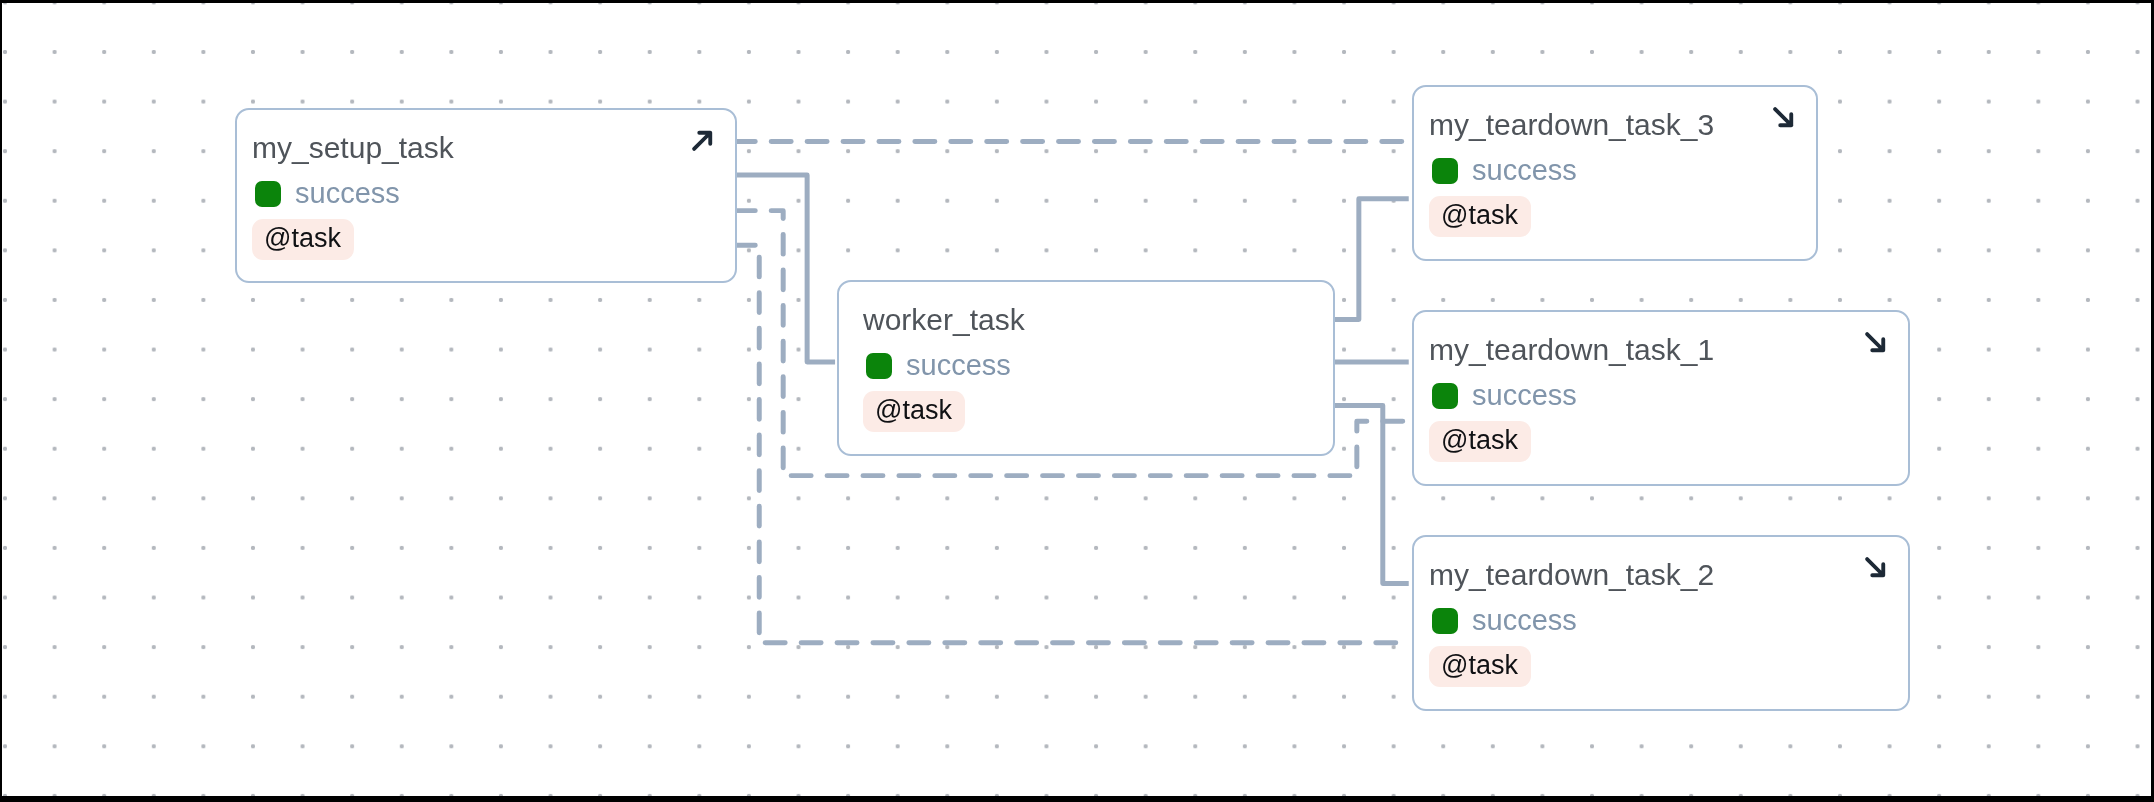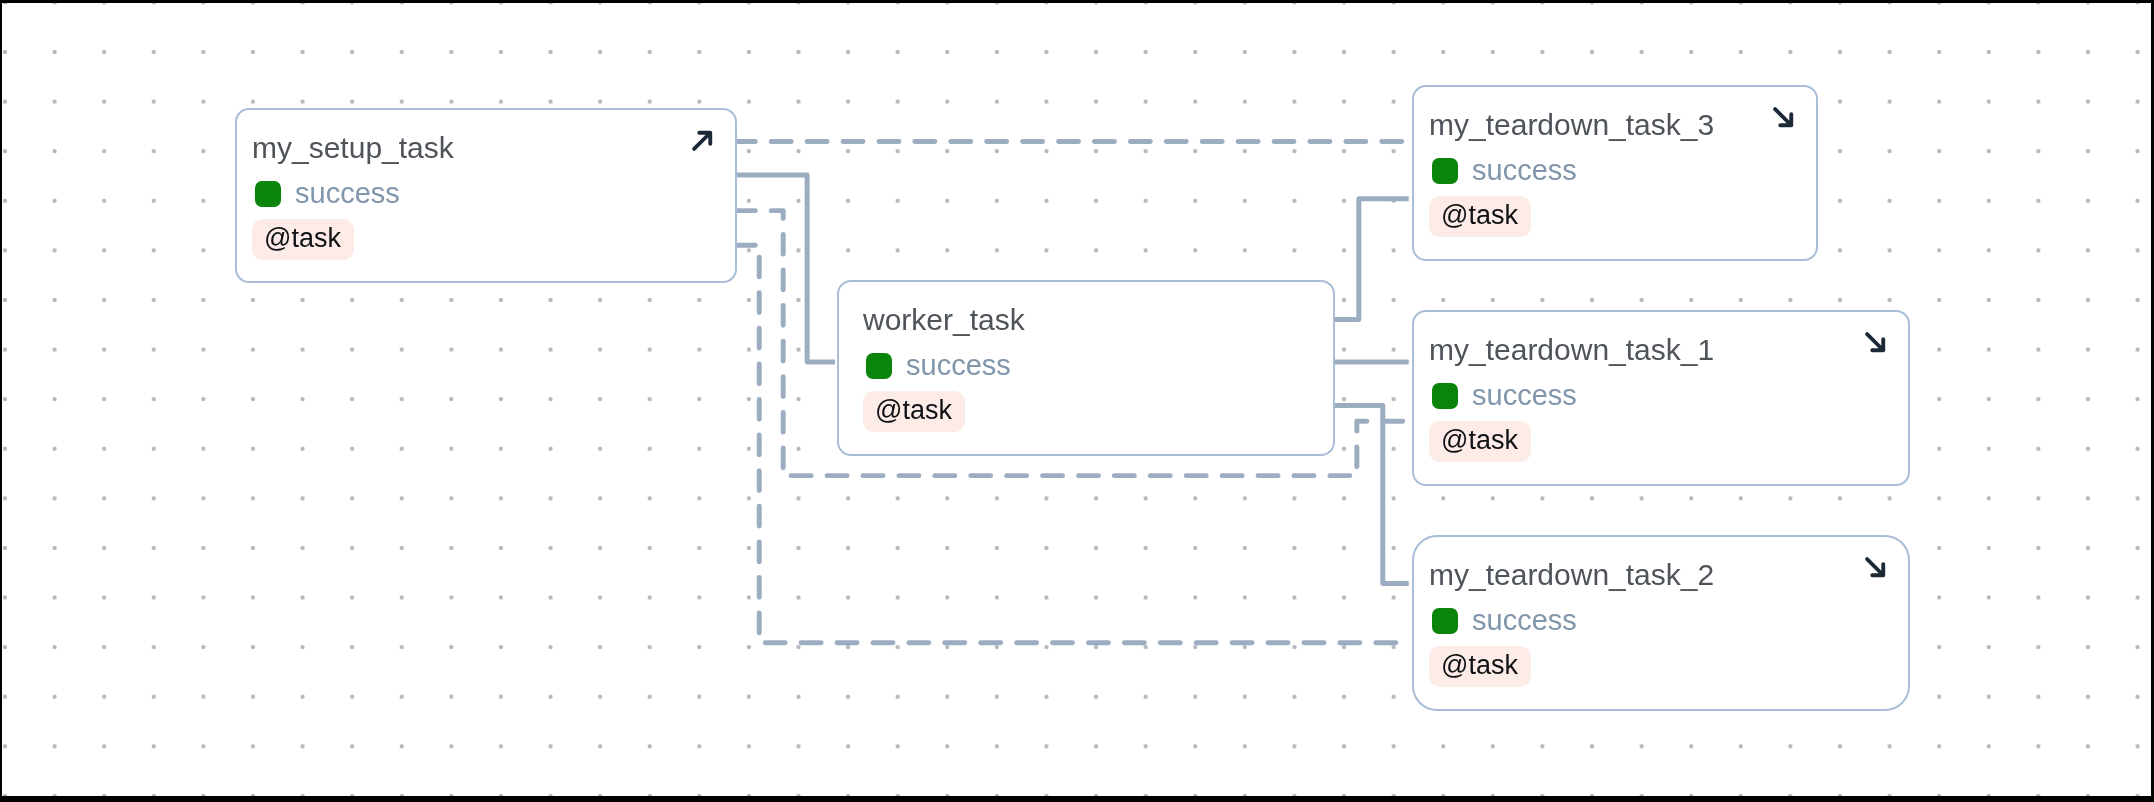--- a/index.html
+++ b/index.html
@@ -108,21 +108,21 @@
     </svg>
     <div class="title">my_teardown_task_1</div>
     <div class="status-row">
       <span class="dot"></span>
       <span class="status-label">success</span>
     </div>
     <div class="badge-row">
       <span class="badge">@task</span>
     </div>
   </div>
-    <div class="node" style="left: 1410px; top: 532px; width: 498px; height: 176px; border-radius: 25px;">
+    <div class="node" style="left: 1410px; top: 532px; width: 498px; height: 176px;">
 
     <svg class="arrow" viewBox="0 0 24 24">
       <path d="M5.5 5.5 L18 18 M18 9.5 V18 H9.5"></path>
     </svg>
     <div class="title">my_teardown_task_2</div>
     <div class="status-row">
       <span class="dot"></span>
       <span class="status-label">success</span>
     </div>
     <div class="badge-row">

